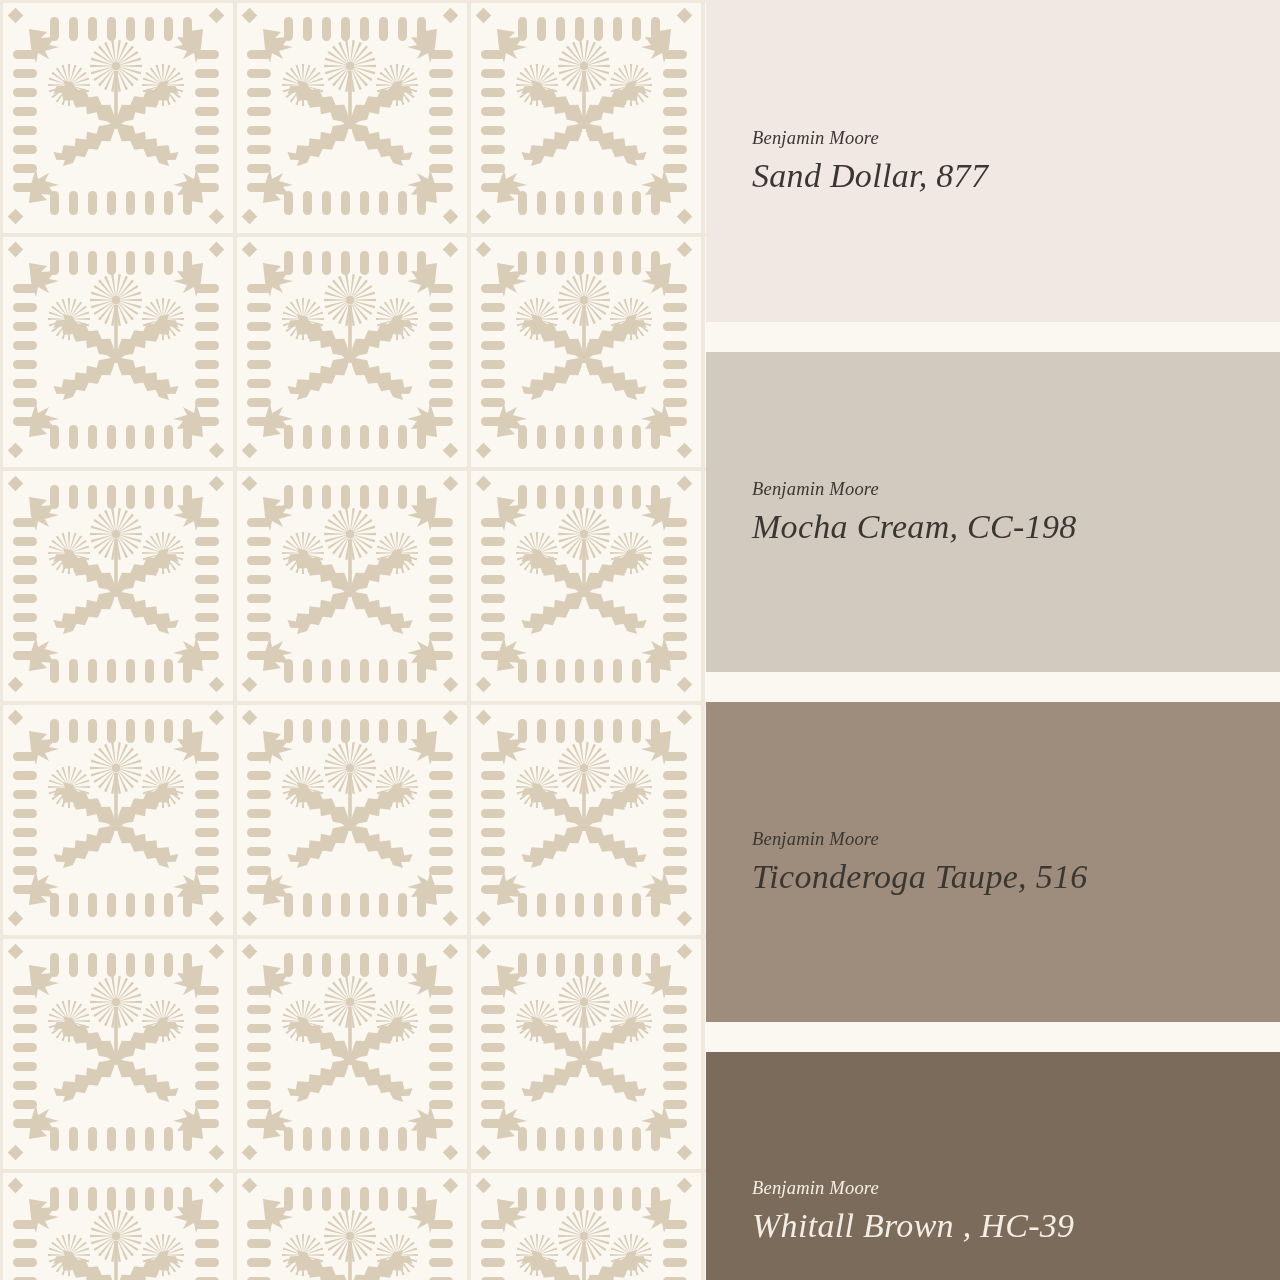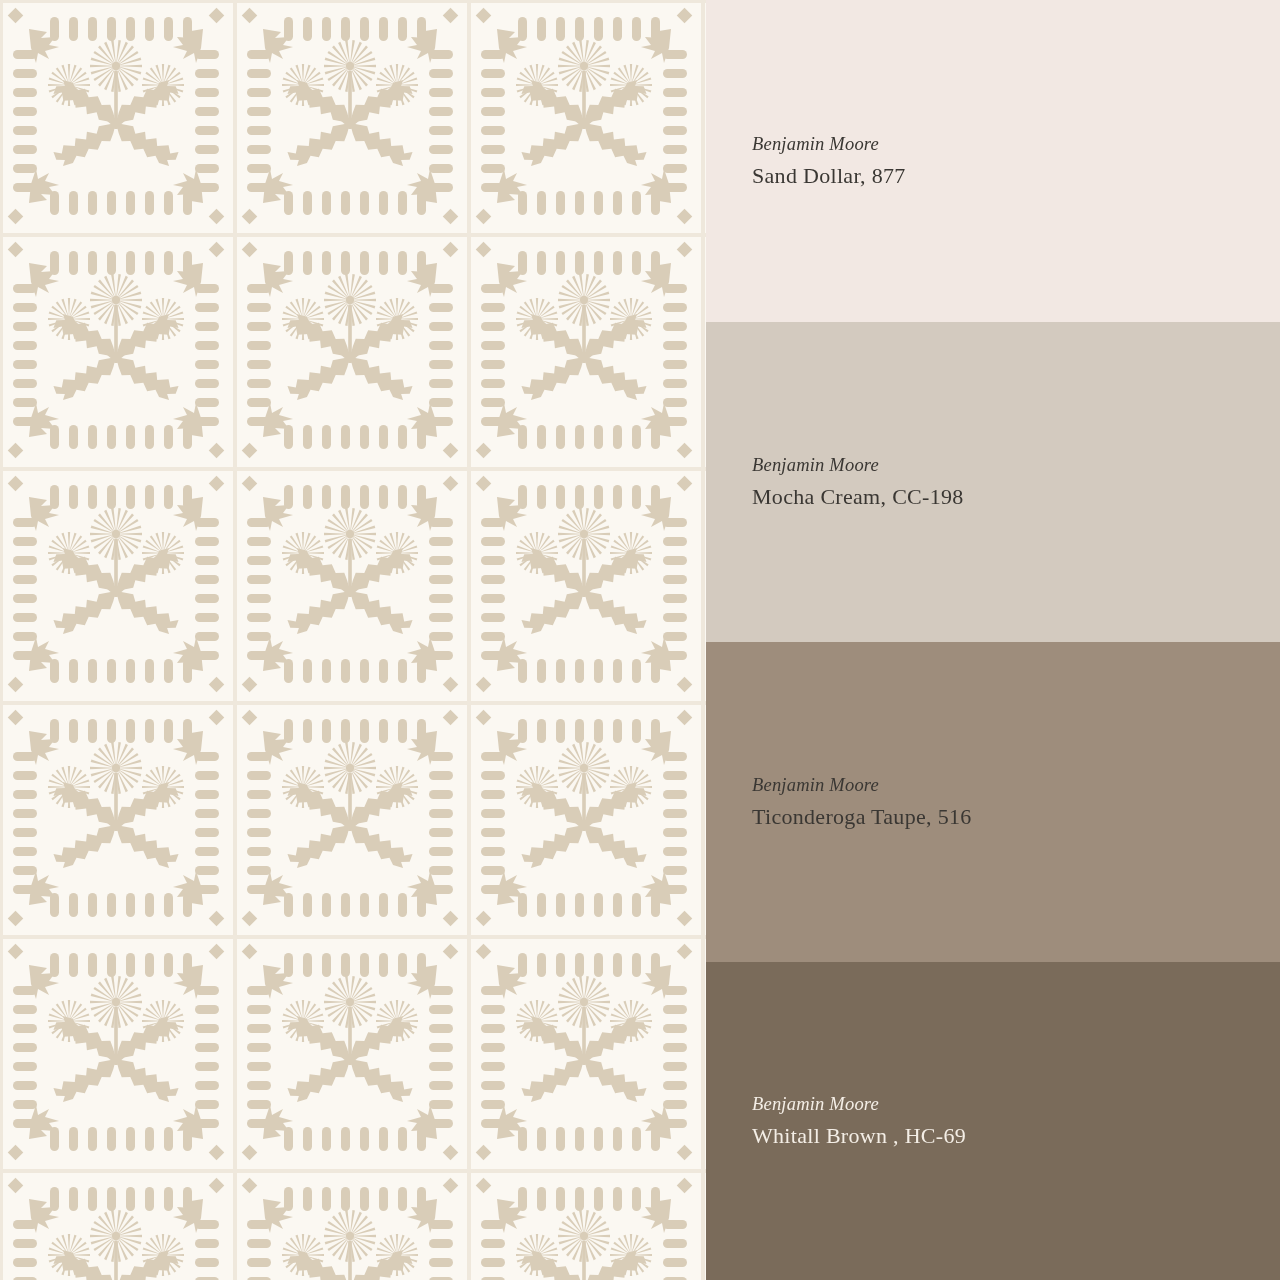--- a/index.html
+++ b/index.html
@@ -41,20 +41,21 @@
   }
 
   
   #swatch-panel {
     position: relative;
     width: 574px;
     height: 1280px;
     flex: 0 0 574px;
     display: flex;
     flex-direction: column;
+    gap: 30px;
   }
 
   .swatch {
     position: relative;
     width: 100%;
     box-sizing: border-box;
     display: flex;
     flex-direction: column;
     justify-content: center;
   }
@@ -66,21 +67,22 @@
 
   .brand {
     font-style: italic;
     font-size: 18.5px;
     letter-spacing: 0.2px;
     margin-bottom: 11px;
     display: block;
   }
 
   .name {
-    font-size: 22px;
+    font-style: italic;
+    font-size: 34px;
     letter-spacing: 0.3px;
     display: block;
   }
 
   .dark-type .brand,
   .dark-type .name { color: #3A3733; }
 
   .light-type .brand,
   .light-type .name { color: #F4EEE6; }
 </style>
@@ -318,18 +320,18 @@
     <div class="swatch dark-type" style="background: rgb(158, 141, 124); height: 320px; flex: 0 0 320px;">
       <div class="swatch-text">
         <span class="brand">Benjamin Moore</span>
         <span class="name">Ticonderoga Taupe, 516</span>
       </div>
     </div>
 
     <div class="swatch light-type" style="background: rgb(122, 107, 90); height: 318px; flex: 0 0 318px;">
       <div class="swatch-text">
         <span class="brand">Benjamin Moore</span>
-        <span class="name">Whitall Brown , HC-69</span>
+        <span class="name">Whitall Brown , HC-39</span>
       </div>
     </div>
 
   </div>
 </div>
 
 </body></html>

